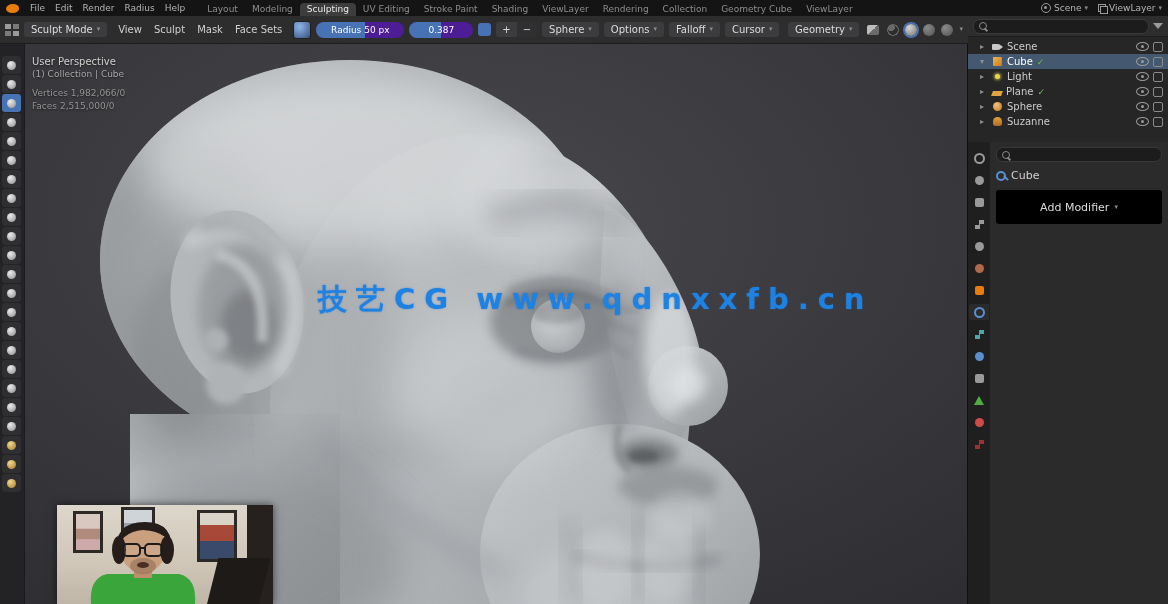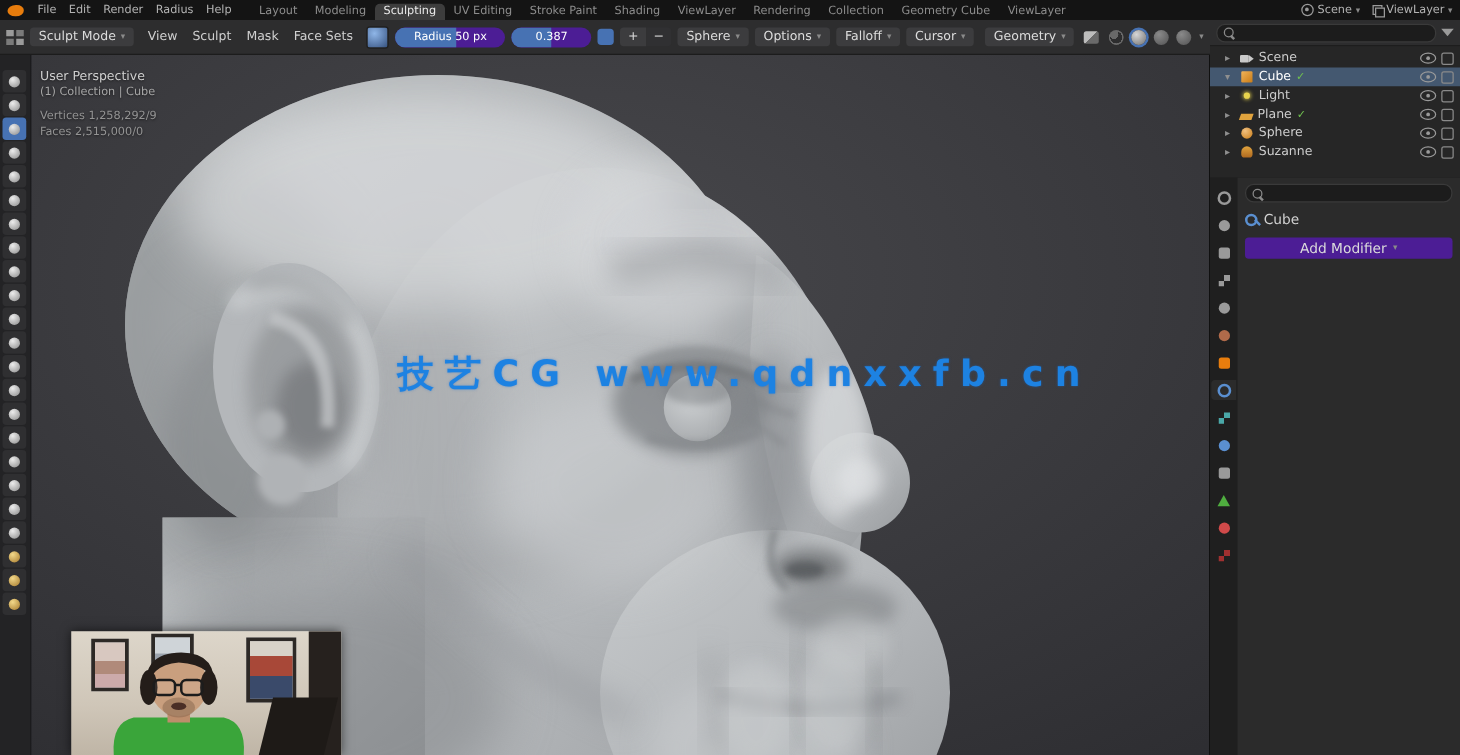--- a/index.html
+++ b/index.html
@@ -115,21 +115,21 @@
   .shape-circle{width:9px;height:9px;border-radius:50%}
   .shape-ring{width:7px;height:7px;border-radius:50%;border-width:2px;border-style:solid;background:transparent!important}
   .shape-square{width:9px;height:9px;border-radius:2px}
   .shape-triangle{width:0;height:0;border-left:5px solid transparent;border-right:5px solid transparent;border-bottom:9px solid #888}
   .shape-grid{width:9px;height:9px}
   .props-content{position:absolute;left:22px;top:0;right:0;bottom:0;padding:5px 6px;box-sizing:border-box}
   .props-searchrow{display:flex;align-items:center;gap:4px}
   .breadcrumb{display:flex;align-items:center;gap:5px;margin-top:7px;color:#d2d2d2}
   .wrench-ic{width:10px;height:10px;border-radius:50%;border:2px solid #5a8fd0;box-sizing:border-box;position:relative}
   .wrench-ic::after{content:"";position:absolute;left:5px;top:4px;width:6px;height:2px;background:#5a8fd0;transform:rotate(45deg)}
-  .add-modifier{margin-top:8px;height:17px;background:#4c1d95;border-radius:3px;display:flex;align-items:center;justify-content:center;gap:5px;color:#dcdcdc}
+  .add-modifier{margin-top:8px;height:34px;background:#000000;border-radius:3px;display:flex;align-items:center;justify-content:center;gap:5px;color:#dcdcdc}
   
   .webcam{position:absolute;left:57px;top:505px;width:216px;height:99px;overflow:hidden;z-index:20;
     background:linear-gradient(180deg,#ddd6ca 0%,#cfc6b8 60%,#bfb5a6 100%);box-shadow:0 0 8px rgba(0,0,0,.6)}
   .frame{position:absolute;border:3px solid #2d2926;background:#cfcfcf}
   .foam{position:absolute;right:0;top:0;width:26px;height:100%;background:#26211e}
   .foam2{position:absolute;right:14px;bottom:0;width:52px;height:46px;background:#1e1a17;transform:skewX(-14deg);transform-origin:bottom right}
 </style>
 </head>
 <body>
 
@@ -388,21 +388,21 @@
       </div>
       <div class="tool gold">
         <span class="dot"></span>
       </div>
     </div>
 
   <div class="vp-overlay">
     <div class="vp-line1">User Perspective</div>
     <div class="vp-line2">(1) Collection | Cube</div>
     <div class="vp-stats">
-      <div>Vertices  1,258,292/9</div>
+      <div>Vertices  1,982,066/0</div>
       <div>Faces  2,515,000/0</div>
     </div>
   </div>
 
   <div class="gizmo">
     <svg viewBox="0 0 56 56" width="56" height="56">
       <line x1="28" y1="28" x2="28" y2="10" stroke="#4a7fd0" stroke-width="2"></line>
       <line x1="28" y1="28" x2="12" y2="40" stroke="#6fae3f" stroke-width="2"></line>
       <line x1="28" y1="28" x2="45" y2="37" stroke="#d04a4a" stroke-width="2"></line>
       <circle cx="28" cy="9" r="5" fill="#4a7fd0"></circle>

